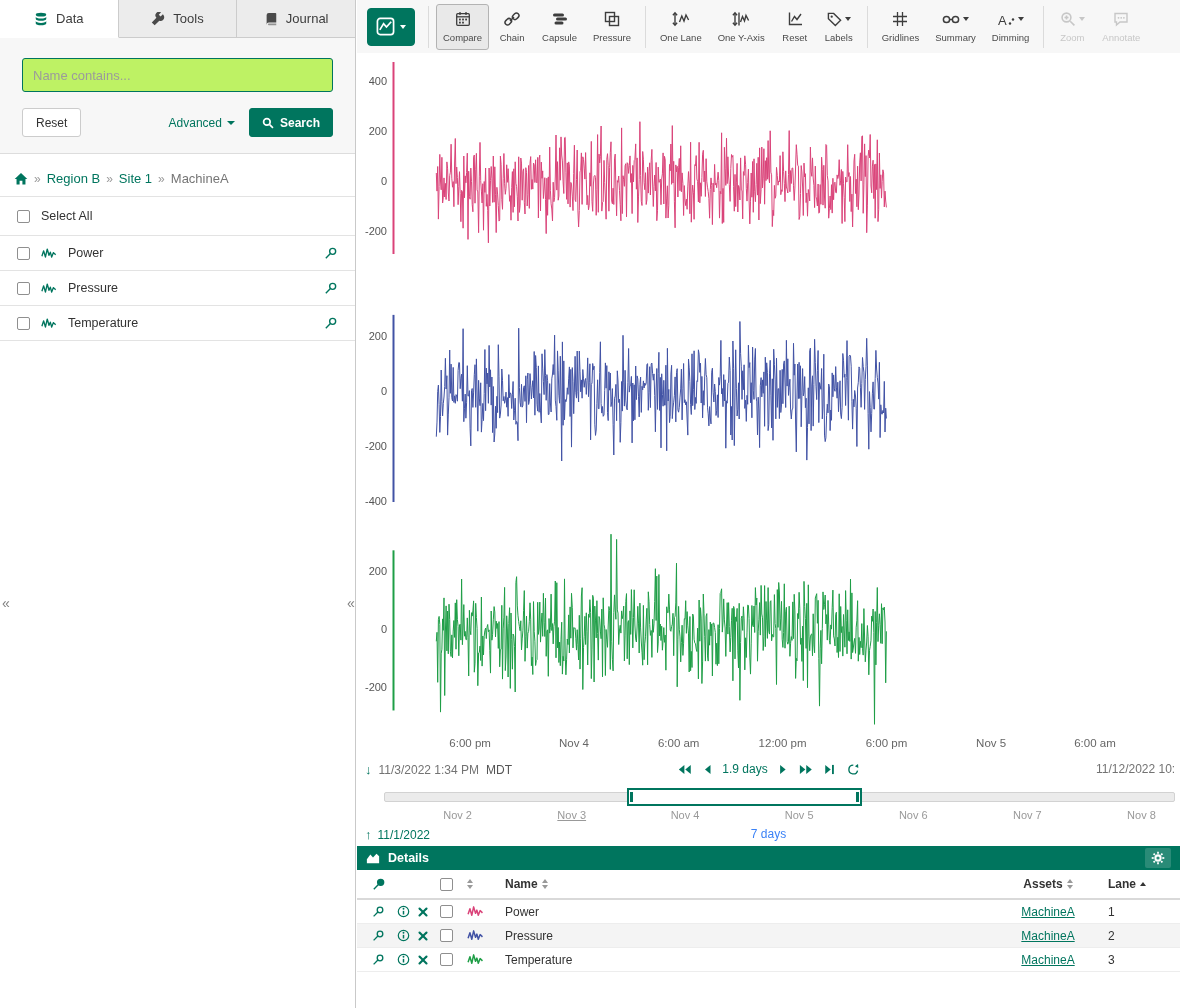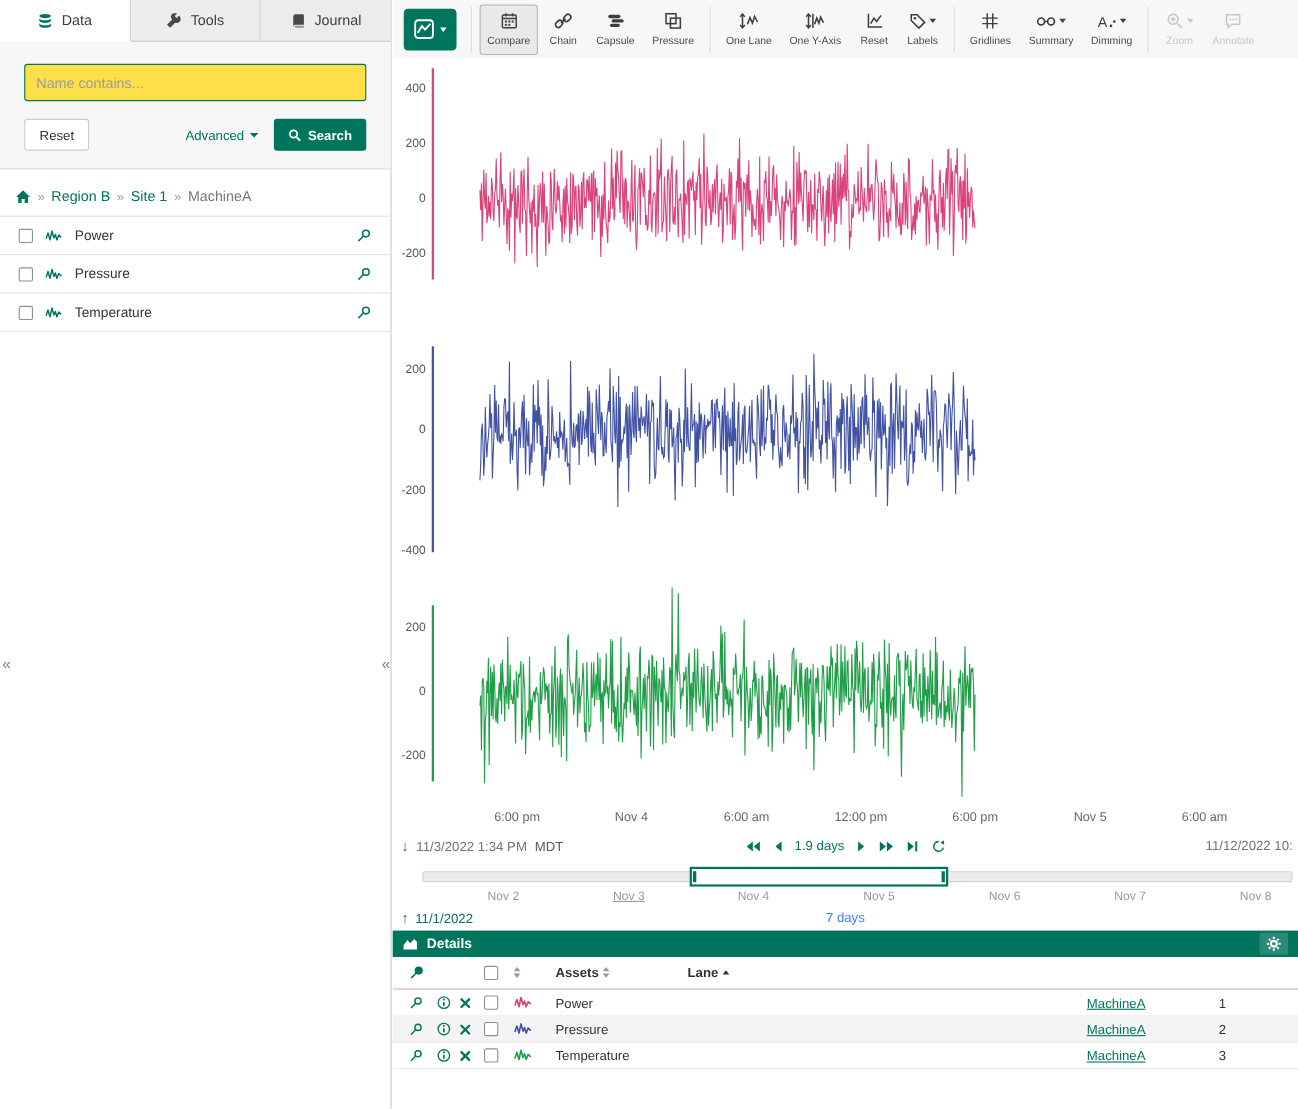--- a/index.html
+++ b/index.html
@@ -9,21 +9,21 @@
   a{cursor:pointer}
 
   
   #sidebar{position:absolute;left:0;top:0;width:356px;height:100%;border-right:1px solid #c9c9c9;background:#fff}
   .tabs{display:flex;height:38px;background:#eceoec}
   .tab{flex:1;display:flex;align-items:center;justify-content:center;gap:8px;font-size:13px;color:#3c3c3c;background:#ececec;border-right:1px solid #cccccc;border-bottom:1px solid #cccccc;cursor:pointer}
   .tab:last-child{border-right:none}
   .tab.active{background:#fff;border-bottom:1px solid #fff}
   .tab .ticn{display:inline-flex}
   .search-panel{background:#f7f7f7;border-bottom:1px solid #dddddd;padding:20px 22px 16px}
-  .search-input{width:100%;height:34px;border:1px solid #00755E;border-radius:3px;padding:0 10px;font-size:13px;color:#333;background:#fde047;outline:none}
+  .search-input{width:100%;height:34px;border:1px solid #00755E;border-radius:3px;padding:0 10px;font-size:13px;color:#333;background:#bef264;outline:none}
   .search-input::placeholder{color:#9b9b9b}
   .search-row{display:flex;align-items:center;margin-top:16px}
   .btn-reset{height:29px;padding:0 13px;background:#fff;border:1px solid #cccccc;border-radius:3px;font-size:12px;color:#333}
   .advanced{color:#00755E;font-size:12px;margin-left:auto;margin-right:14px;display:inline-flex;align-items:center;gap:5px;text-decoration:none}
   .caret{width:0;height:0;border-left:4px solid transparent;border-right:4px solid transparent;border-top:4px solid currentColor;display:inline-block}
   .btn-search{height:29px;padding:0 12px;background:#00755E;color:#fff;border:1px solid #00755E;border-radius:3px;font-size:12px;font-weight:bold;display:inline-flex;align-items:center;gap:6px}
   .breadcrumb{display:flex;align-items:center;gap:6px;padding:17px 14px 10px;font-size:13px;border-bottom:1px solid #e3e3e3}
   .crumb-link{color:#00755E;text-decoration:none}
   .crumb-sep{color:#9a9a9a;font-size:12px}
   .crumb-current{color:#757575}
@@ -82,21 +82,21 @@
   .dhead,.drow{display:flex;align-items:center;padding:0 18px 0 14px;font-size:12px}
   .dhead{height:30px;border-bottom:2px solid #d9d9d9;font-weight:bold;color:#333}
   .drow{height:24px;border-bottom:1px solid #ededed;color:#333}
   .drow.alt{background:#f4f4f4}
   .c-pin{width:26px;display:flex;color:#00755E}
   .c-info{width:21px;display:flex;color:#00755E}
   .c-x{width:22px;display:flex;color:#00755E}
   .c-cb{width:27px;display:flex}
   .c-ic{width:38px;display:flex;align-items:center}
   .c-name{flex:1;display:flex;align-items:center;gap:4px}
-  .c-assets{width:120px;display:flex;justify-content:flex-start;align-items:center;gap:4px}
+  .c-assets{width:120px;display:flex;justify-content:center;align-items:center;gap:4px}
   .c-lane{width:54px;display:flex;justify-content:flex-start;align-items:center;gap:4px}
   .asset-link{color:#00755E;text-decoration:underline}
   .sort{display:inline-flex;flex-direction:column;gap:2px;cursor:pointer}
   .sort i{width:0;height:0;border-left:3.5px solid transparent;border-right:3.5px solid transparent;display:block}
   .sort .up{border-bottom:4px solid #999}
   .sort .down{border-top:4px solid #999}
   .sort.asc .up{border-bottom-color:#333}
   .hclick{cursor:pointer;display:inline-flex;align-items:center;gap:4px}
 </style>
 </head>
@@ -162,20 +162,24 @@
           </svg>
       </span>
       <span class="crumb-sep">»</span>
       <a class="crumb-link">Region B</a>
       <span class="crumb-sep">»</span>
       <a class="crumb-link">Site 1</a>
       <span class="crumb-sep">»</span>
       <span class="crumb-current">MachineA</span>
     </div>
 
+    <div class="select-all">
+      <span class="checkbox"></span>
+      <span>Select All</span>
+    </div>
 
     <div>
       <div class="signal-row">
         <span class="checkbox"></span>
         <span class="sig-icon">
           <svg width="16" height="13" viewBox="0 0 18 14" fill="none" stroke="currentColor" stroke-width="1.5" stroke-linejoin="round">
               <polyline points="1,10 3,4 5,11 7,2 9,9 10.5,5.5 12,11 14,6 16.5,8.5"></polyline>
             </svg>
         </span>
         <span>Power</span>
@@ -548,20 +552,27 @@
         <span class="c-x"></span>
         <span class="c-cb">
             <span class="checkbox"></span>
           </span>
         <span class="c-ic">
           <span class="sort">
               <i class="up"></i>
               <i class="down"></i>
             </span>
         </span>
+        <span class="c-name hclick">
+          <span>Name</span>
+          <span class="sort">
+              <i class="up"></i>
+              <i class="down"></i>
+            </span>
+        </span>
         <span class="c-assets hclick">
           <span>Assets</span>
           <span class="sort">
               <i class="up"></i>
               <i class="down"></i>
             </span>
         </span>
         <span class="c-lane hclick">
           <span>Lane</span>
           <span class="sort asc">

